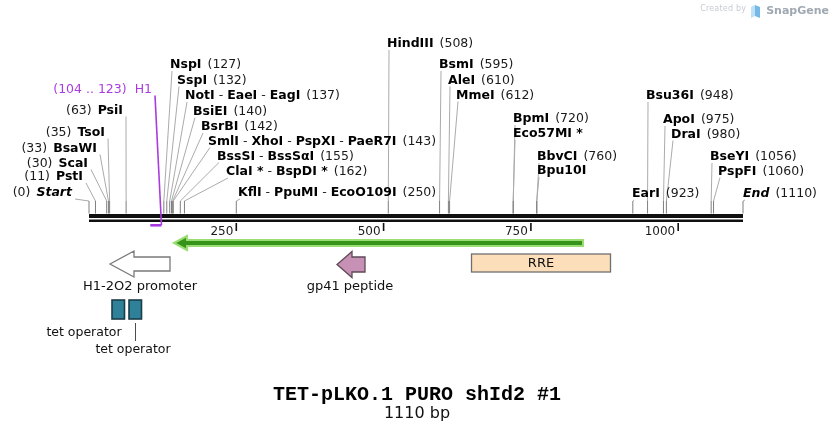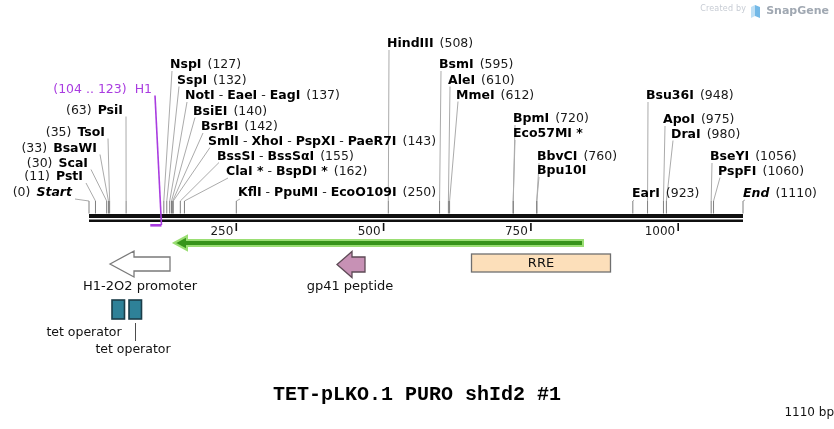--- a/index.html
+++ b/index.html
@@ -8,21 +8,21 @@
     font-family:"DejaVu Sans","Liberation Sans",sans-serif;
   }
   #map-svg{position:absolute;left:0;top:0;}
   #watermark{
     position:absolute;top:4px;right:5px;display:flex;align-items:flex-start;gap:5px;
   }
   #watermark .created-by{font-size:8px;color:#c7ccd4;letter-spacing:.2px;}
   #watermark .brand{font-size:11px;font-weight:600;color:#a0a8b2;}
   #title-block{position:absolute;left:0;right:0;top:386px;text-align:center;}
   .map-title{font-size:20px;font-weight:bold;color:#000000;line-height:18px;font-family:Liberation Mono, monospace;}
-  .map-length{font-size:12px;color:#111;line-height:15px;margin-top:1px;text-align:right;}
+  .map-length{font-size:16px;color:#111;line-height:15px;margin-top:1px;}
 </style>
 </head>
 <body>
 
 <div id="canvas">
 
   <div id="watermark">
     <span class="created-by">Created by</span>
     <svg width="10" height="14" viewBox="0 0 10 14">
       <path d="M0,3 L4,1 L4,12 L0,14 Z" fill="#bfe0f5"></path>

